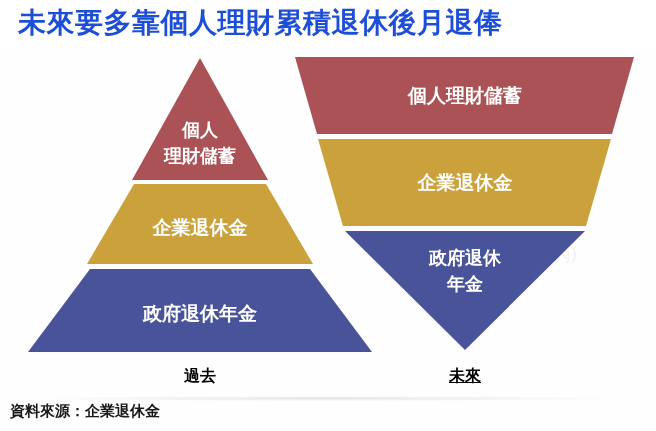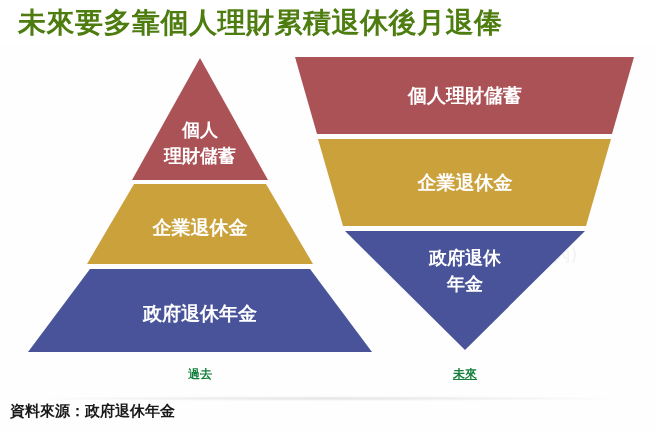--- a/index.html
+++ b/index.html
@@ -31,21 +31,21 @@
     height: 46px;
     display: flex;
     align-items: center;
     padding-left: 18px;
     box-sizing: border-box;
     background: #ffffff;
   }
   .title-text {
     font-size: 28px;
     font-weight: bold;
-    color: #4d7c0f;
+    color: #1d4ed8;
     letter-spacing: 0.5px;
     white-space: nowrap;
     line-height: 1;
   }
 
   
   .stage {
     position: absolute;
     left: 0;
     top: 46px;
@@ -79,23 +79,23 @@
   
   .captions {
     position: absolute;
     left: 0;
     top: 366px;
     width: 656px;
     height: 30px;
   }
   .caption {
     position: absolute;
-    font-size: 12px;
+    font-size: 16px;
     font-weight: bold;
-    color: #15803d;
+    color: #000000;
     transform: translateX(-50%);
     white-space: nowrap;
   }
   #caption-past  { left: 200px; top: 0; }
   #caption-future{ left: 465px; top: 0; text-decoration: underline; }
 
   
   .source {
     position: absolute;
     left: 10px;
@@ -158,15 +158,15 @@
     </svg>
   </div>
 
   <div class="shadow-strip"></div>
 
   <div class="captions">
     <div class="caption" id="caption-past">過去</div>
     <div class="caption" id="caption-future">未來</div>
   </div>
 
-  <div class="source">資料來源：政府退休年金</div>
+  <div class="source">資料來源：企業退休金</div>
 
 </div>
 
 </body></html>

